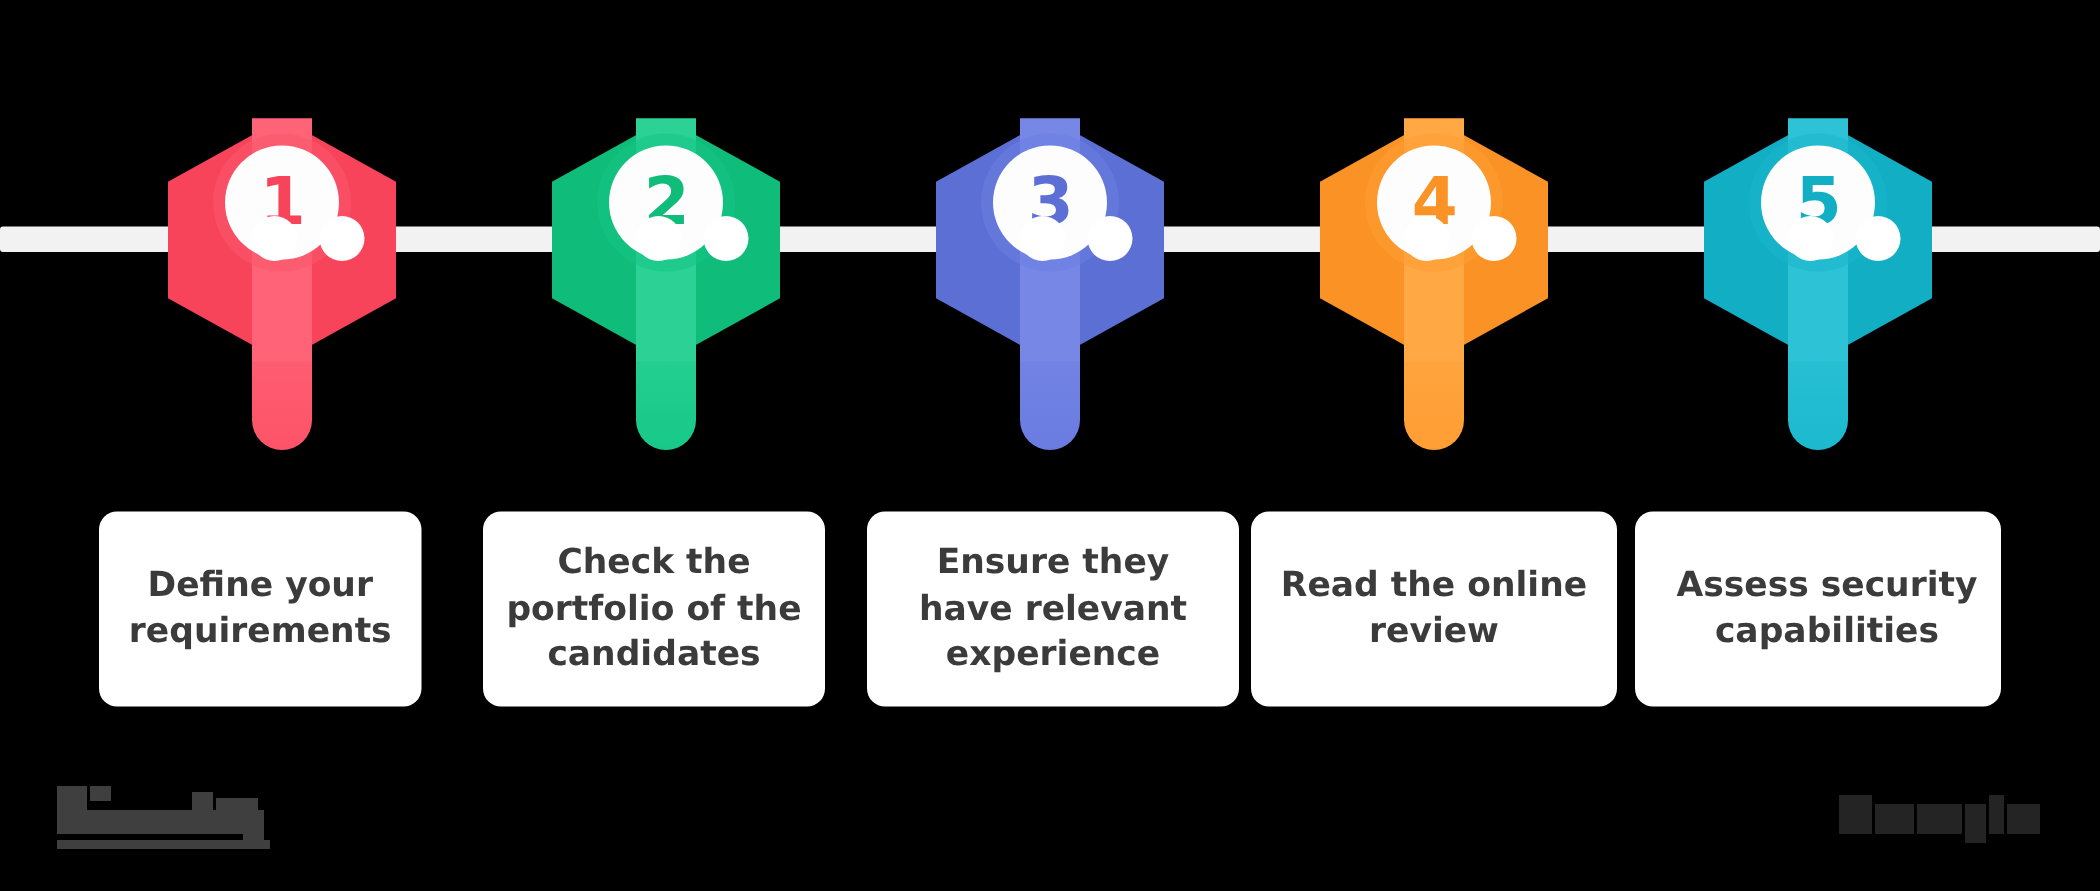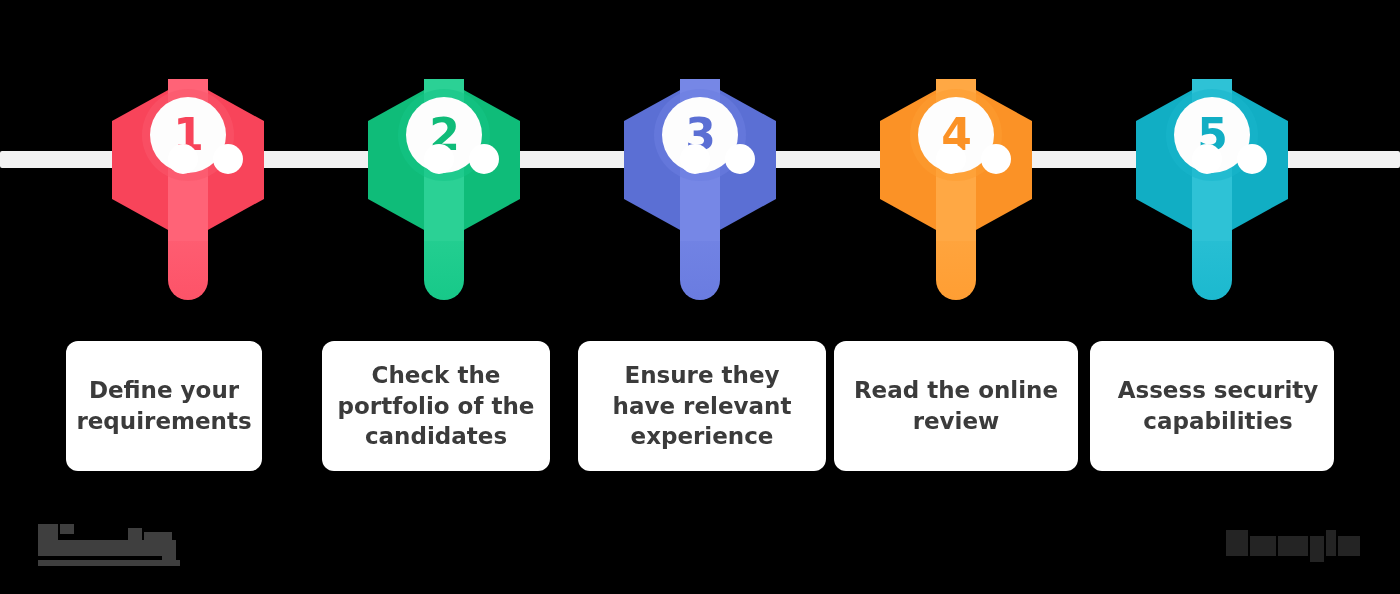--- a/index.html
+++ b/index.html
@@ -262,21 +262,21 @@
           <div class="disc">
             <span class="num" style="color: rgb(17, 174, 196);">5</span>
           </div>
           <div class="dot left"></div>
           <div class="dot right" style="left: 145px;"></div>
         </div>
       </div>
     </div>
 
   <div id="cards-layer">
-      <div class="card" style="left: 66px; width: 196px;">
+      <div class="card" style="left: 66px; width: 215px;">
         <div class="card-text">Define your requirements</div>
       </div>
       <div class="card" style="left: 322px; width: 228px;">
         <div class="card-text">Check the portfolio of the candidates</div>
       </div>
       <div class="card" style="left: 578px; width: 248px;">
         <div class="card-text">Ensure they have relevant experience</div>
       </div>
       <div class="card" style="left: 834px; width: 244px;">
         <div class="card-text">Read the online review</div>

